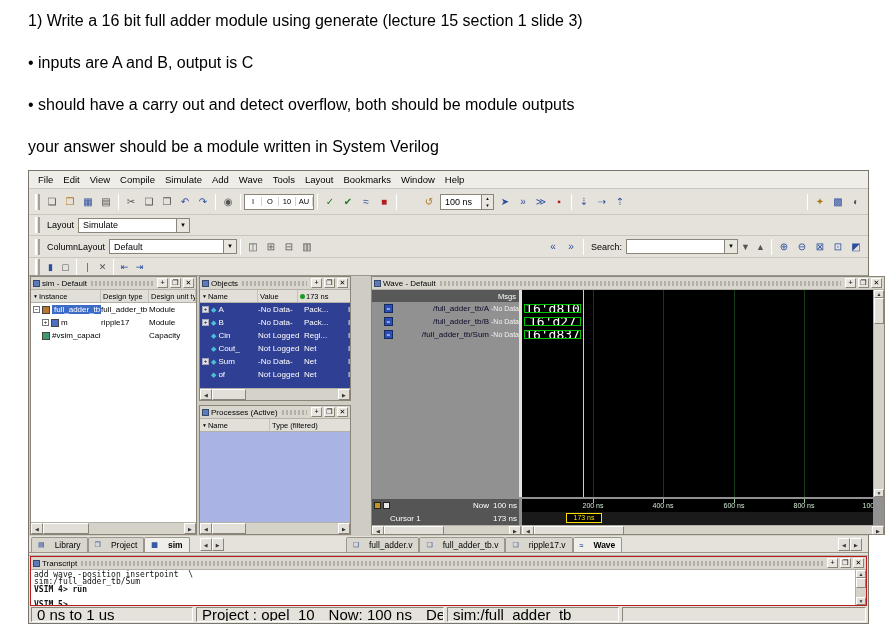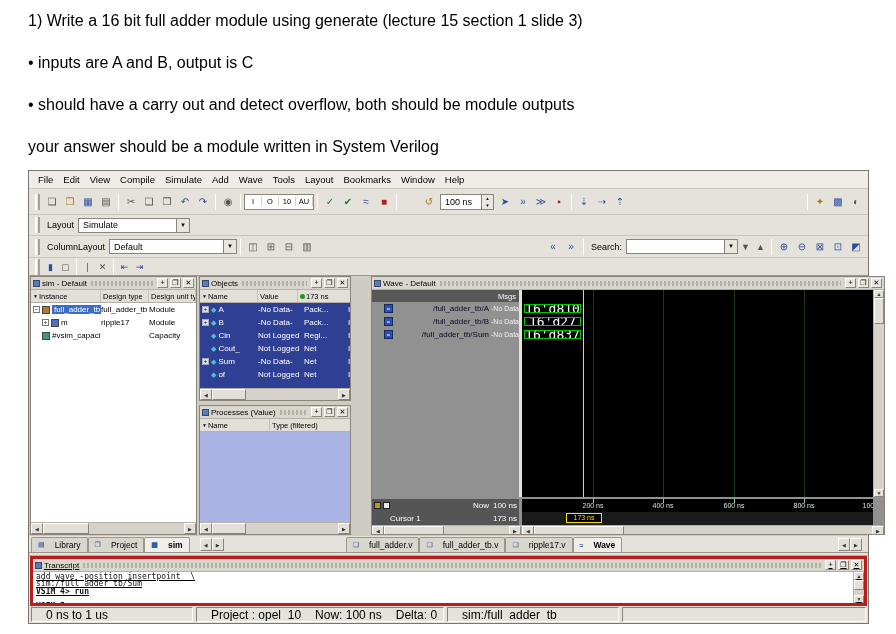--- a/index.html
+++ b/index.html
@@ -150,32 +150,32 @@
          border-bottom:none; background:#d9d6ce; font-size:8.5px; border-radius:2px 2px 0 0; white-space:nowrap; }
   .tab.active { background:#f0eee9; font-weight:bold; }
   .tico { font-size:7px; color:#2b4fa0; }
   .tscroll { display:flex; margin:0 4px 1px 10px; }
   .tsp { width:118px; }
   .mla { margin-left:auto; }
 
   .splitter { height:3px; background:var(--chrome,#e5e2db); border-bottom:1px solid #b3b0a7; }
 
   
-  .trans { height:50px; margin:0 1px; border:3px solid #b91c1c; background:#fff; display:flex; flex-direction:column;text-decoration:underline; }
+  .trans { height:50px; margin:0 1px; border:1px solid #b91c1c; background:#fff; display:flex; flex-direction:column; }
   .transwrap { flex:1; display:flex; overflow:hidden; }
   .tbodytxt { flex:1; font-family:"DejaVu Sans Mono",monospace; font-size:8px; line-height:7.4px;
               padding:1px 3px; color:#111; overflow:hidden; }
   .tbodytxt p { min-height:7.4px; white-space:pre; }
   .tbodytxt p.prompt { font-weight:bold; }
   .tvscroll { width:11px; background:#d5d2ca; border-left:1px solid #b3b0a7; display:flex; flex-direction:column; }
 
   
   .status { height:17px; display:flex; gap:3px; padding:1px 2px; background:var(--chrome,#e5e2db); }
-  .scell { border:1px solid; border-color:#8a8578 #fff #fff #8a8578; font-size:12px; display:flex;
-           align-items:center; padding:0 14px; white-space:nowrap; overflow:hidden; gap:14px; }
+  .scell { border:1px solid; border-color:#8a8578 #fff #fff #8a8578; font-size:15px; display:flex;
+           align-items:center; padding:0 5px; white-space:nowrap; overflow:hidden; gap:14px; }
   .sc1 { width:162px; } .sc2 { width:248px; } .sc3 { width:172px; } .sc4 { flex:1; }
 </style>
 </head>
 <body>
 
 <div class="assignment">
   <p>1) Write a 16 bit full adder module using generate (lecture 15 section 1 slide 3)</p>
   <p>• inputs are A and B, output is C</p>
   <p>• should have a carry out and detect overflow, both should be module outputs</p>
   <p>your answer should be a module written in System Verilog</p>
@@ -450,21 +450,21 @@
         <div class="strack">
             <div class="sthumb" style="width:34px"></div>
           </div>
         <div class="sbtn">▶</div>
       </div>
     </div>
 
     <div class="panel p-proc">
       <div class="phdr">
         <span class="pico"></span>
-        <span class="ttl">Processes (Value)</span>
+        <span class="ttl">Processes (Active)</span>
         <span class="drag"></span>
         <span class="pbtn">+</span>
         <span class="pbtn">❐</span>
         <span class="pbtn">✕</span>
       </div>
       <div class="colhdr">
         <div class="cell" style="width:70px">
           <span class="srt">▼</span>
           <span>Name</span>
         </div>

